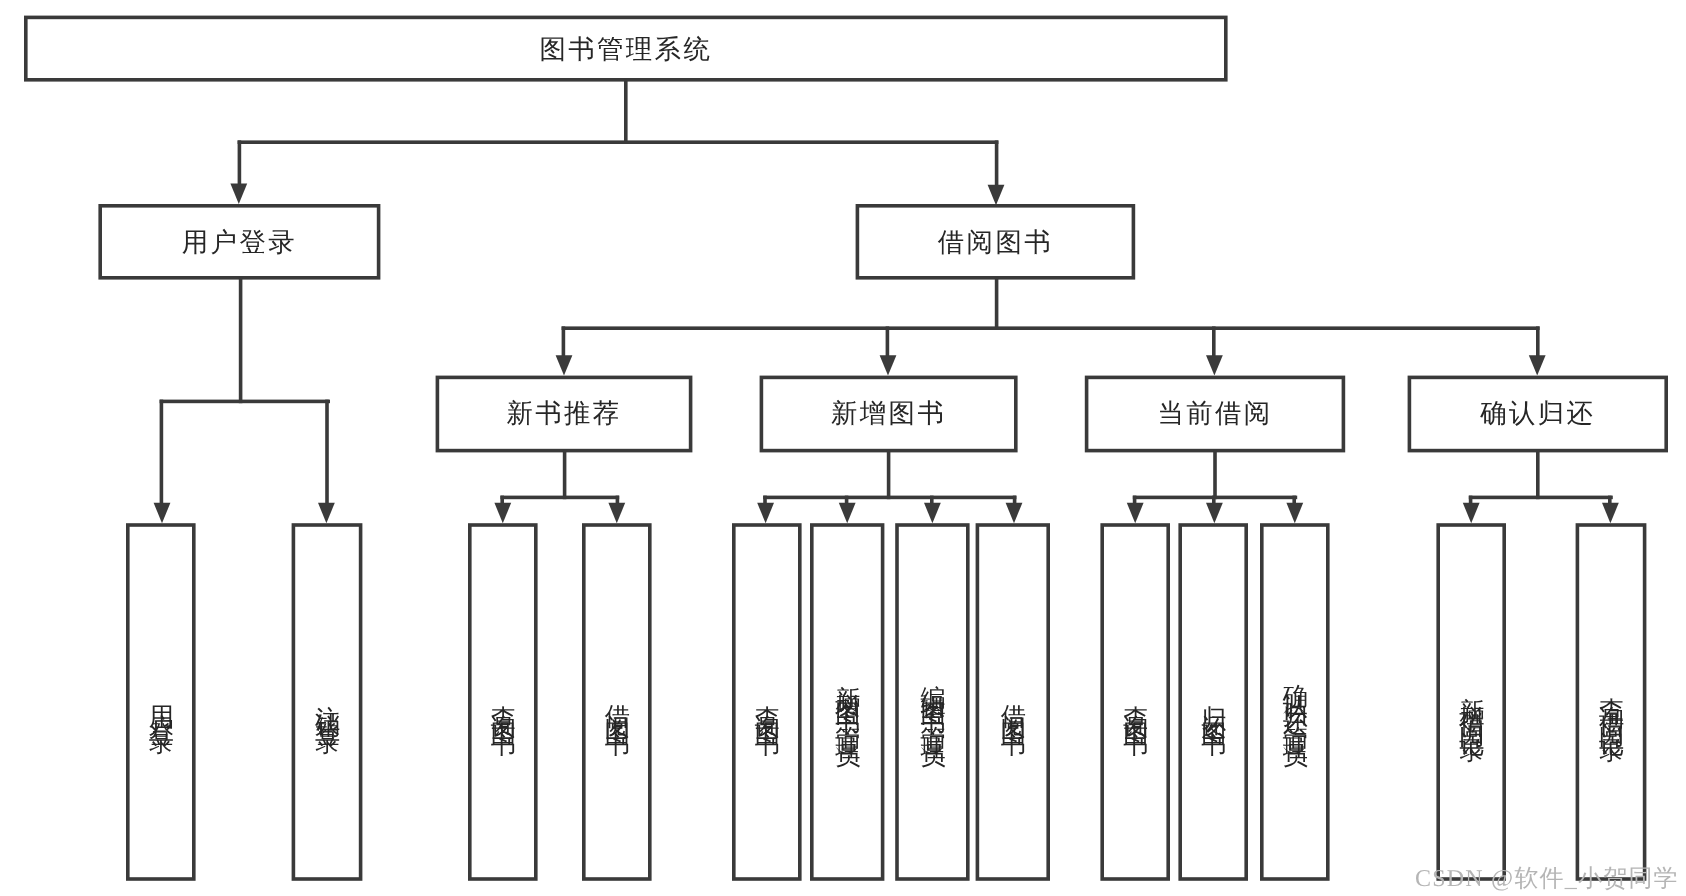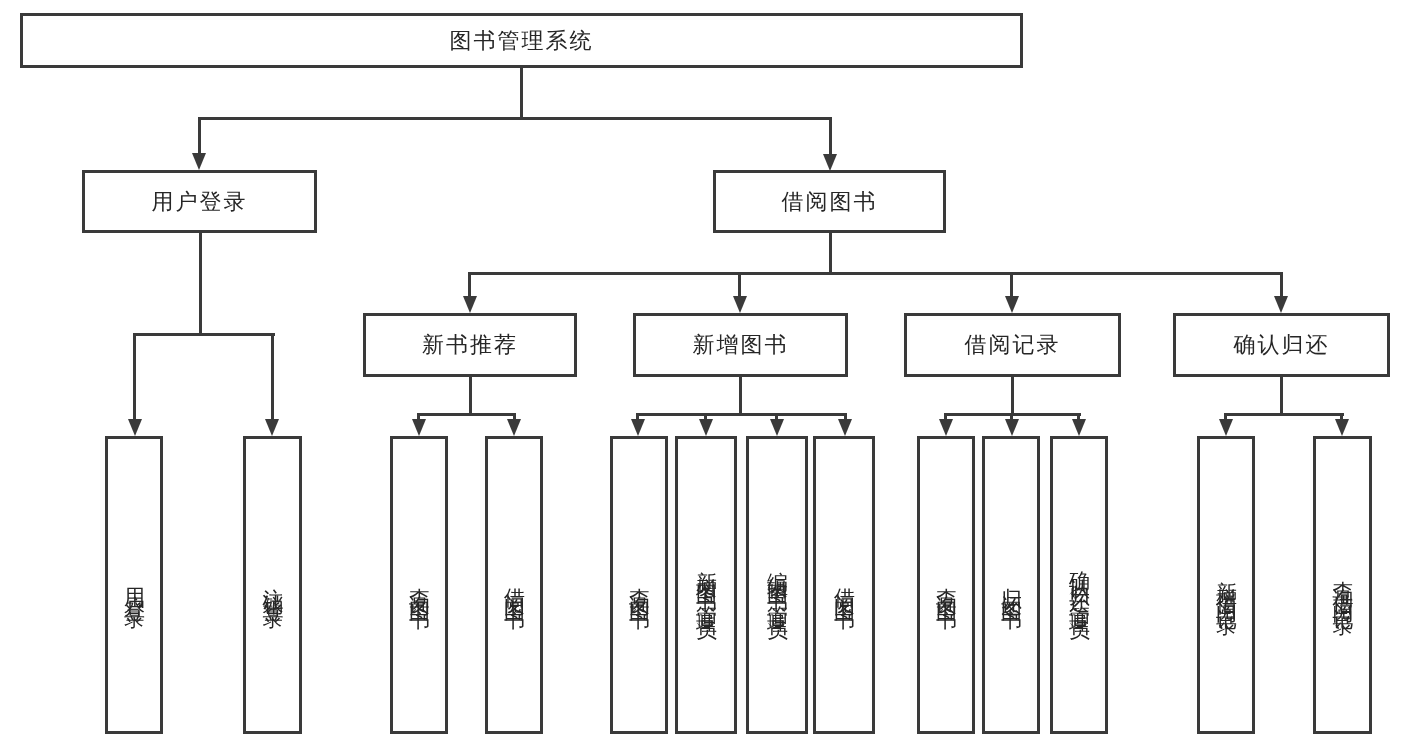--- a/index.html
+++ b/index.html
@@ -86,21 +86,21 @@
   <div class="ar" style="left:463px;top:296px;"></div>
   <div class="vl" style="left:738px;top:272px;height:28px;"></div>
   <div class="ar" style="left:733px;top:296px;"></div>
   <div class="vl" style="left:1010px;top:272px;height:28px;"></div>
   <div class="ar" style="left:1005px;top:296px;"></div>
   <div class="vl" style="left:1280px;top:272px;height:28px;"></div>
   <div class="ar" style="left:1274px;top:296px;"></div>
 
   <div class="box" style="left:363px;top:313px;width:214px;height:64px;">新书推荐</div>
   <div class="box" style="left:633px;top:313px;width:215px;height:64px;">新增图书</div>
-  <div class="box" style="left:904px;top:313px;width:217px;height:64px;">借阅记录</div>
+  <div class="box" style="left:904px;top:313px;width:217px;height:64px;">当前借阅</div>
   <div class="box" style="left:1173px;top:313px;width:217px;height:64px;">确认归还</div>
 
   <div class="vl" style="left:469px;top:375px;height:41px;"></div>
   <div class="hl" style="left:417px;top:413px;width:99px;"></div>
   <div class="vl" style="left:417px;top:413px;height:10px;"></div>
   <div class="ar" style="left:412px;top:419px;"></div>
   <div class="vl" style="left:513px;top:413px;height:10px;"></div>
   <div class="ar" style="left:507px;top:419px;"></div>
 
   <div class="vl" style="left:739px;top:375px;height:41px;"></div>
@@ -141,14 +141,15 @@
   <div class="box vbox" style="left:746px;top:436px;width:62px;height:298px;">编辑图书（管理员）</div>
   <div class="box vbox" style="left:813px;top:436px;width:62px;height:298px;">借阅图书</div>
 
   <div class="box vbox" style="left:917px;top:436px;width:58px;height:298px;">查询图书</div>
   <div class="box vbox" style="left:982px;top:436px;width:58px;height:298px;">归还图书</div>
   <div class="box vbox" style="left:1050px;top:436px;width:58px;height:298px;">确认归还（管理员）</div>
 
   <div class="box vbox" style="left:1197px;top:436px;width:58px;height:298px;">新增借阅记录</div>
   <div class="box vbox" style="left:1313px;top:436px;width:59px;height:298px;">查询借阅记录</div>
 
+  <div class="watermark">CSDN @软件_小贺同学</div>
 
 </div>
 
 </body></html>

